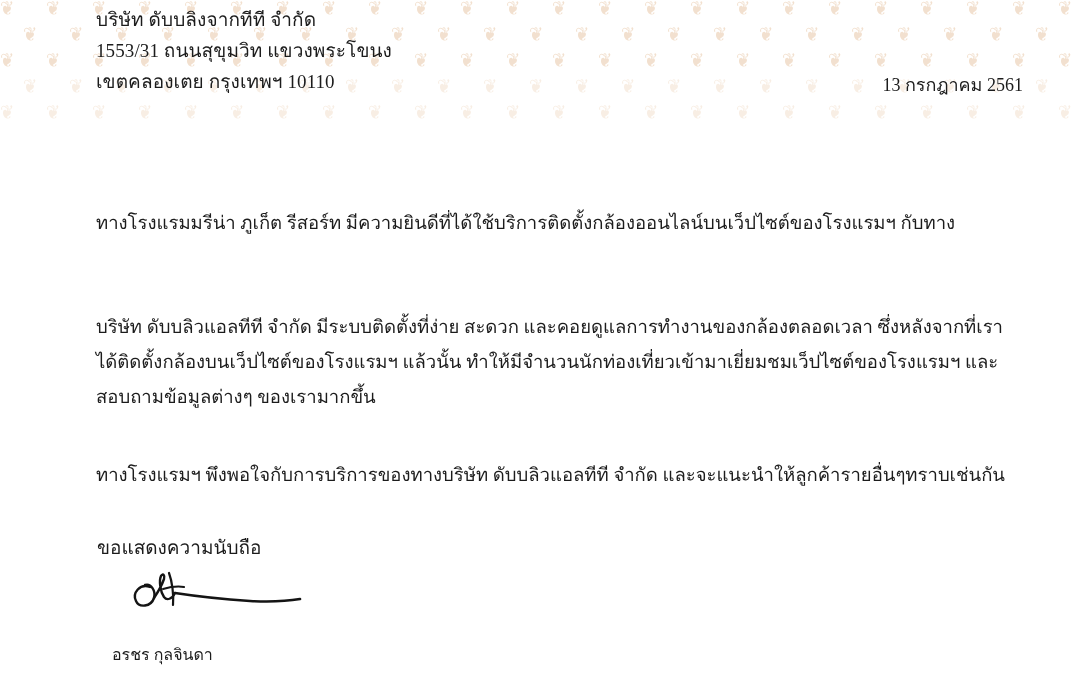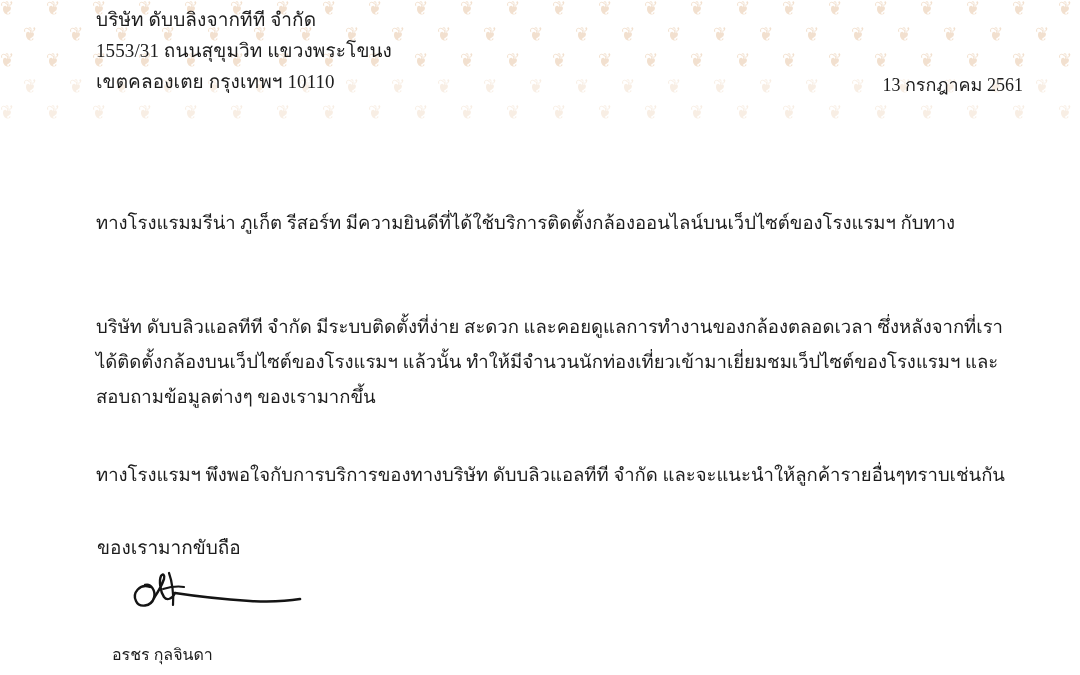--- a/index.html
+++ b/index.html
@@ -287,21 +287,21 @@
   <div class="body-block" id="para-3">
     <div class="line">ทางโรงแรมฯ พึงพอใจกับการบริการของทางบริษัท ดับบลิวแอลทีที จำกัด และจะแนะนำให้ลูกค้ารายอื่นๆทราบเช่นกัน</div>
   </div>
 
   <div class="body-block" id="para-2">
     <div class="line">บริษัท ดับบลิวแอลทีที จำกัด มีระบบติดตั้งที่ง่าย สะดวก และคอยดูแลการทำงานของกล้องตลอดเวลา ซึ่งหลังจากที่เรา</div>
     <div class="line">ได้ติดตั้งกล้องบนเว็ปไซต์ของโรงแรมฯ แล้วนั้น ทำให้มีจำนวนนักท่องเที่ยวเข้ามาเยี่ยมชมเว็ปไซต์ของโรงแรมฯ และ</div>
     <div class="line">สอบถามข้อมูลต่างๆ ของเรามากขึ้น</div>
   </div>
 
-  <div class="closing">ของเรามากขับถือ</div>
+  <div class="closing">ขอแสดงความนับถือ</div>
 
   <div class="signature-wrap">
     <svg width="220" height="60" viewBox="0 0 220 60" xmlns="http://www.w3.org/2000/svg">
       <g fill="none" stroke="#141414" stroke-linecap="round" stroke-linejoin="round">
         <path d="M30 22 C20 18, 12 28, 16 36 C19 43, 31 42, 34 33 C36 26, 31 18, 25 20" stroke-width="2.4"></path>
         <path d="M34 33 C38 27, 42 20, 44 14 C45 10, 43 8, 41 11 C39 15, 40 26, 44 32 C47 36, 52 34, 55 28" stroke-width="2.4"></path>
         <path d="M49 8 C52 16, 54 30, 53 40" stroke-width="2.2"></path>
         <path d="M43 24 C50 22, 58 21, 64 22" stroke-width="2"></path>
         <path d="M55 28 C68 30, 100 34, 130 36 C150 37, 168 36, 180 34" stroke-width="2.6"></path>
       </g>

